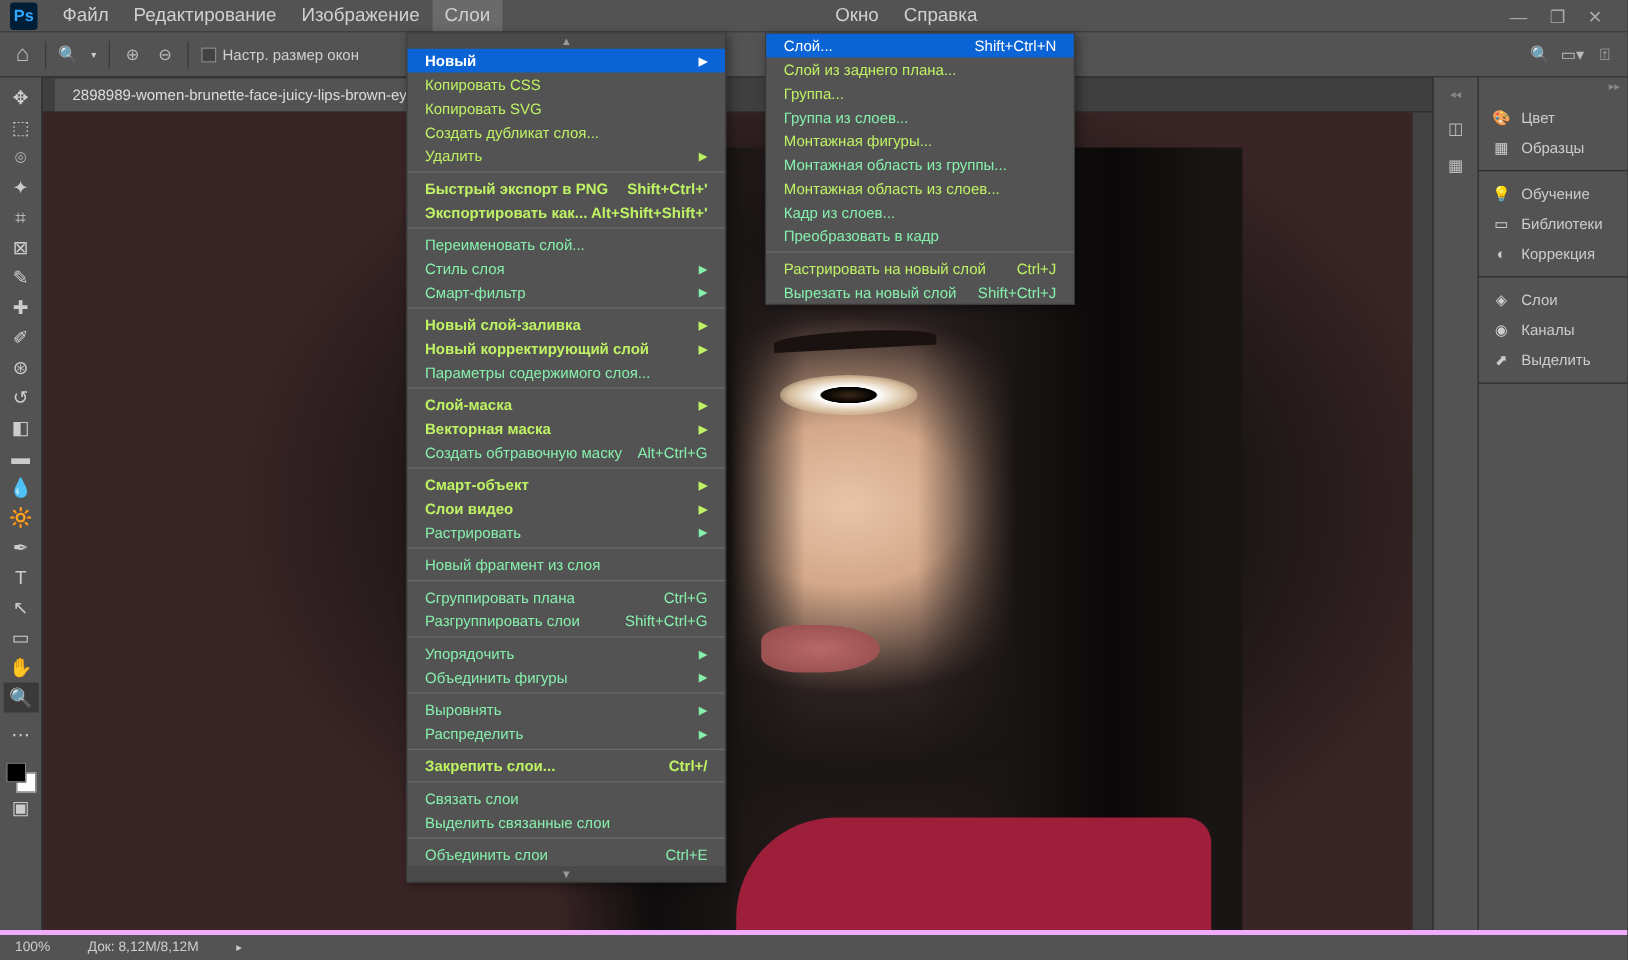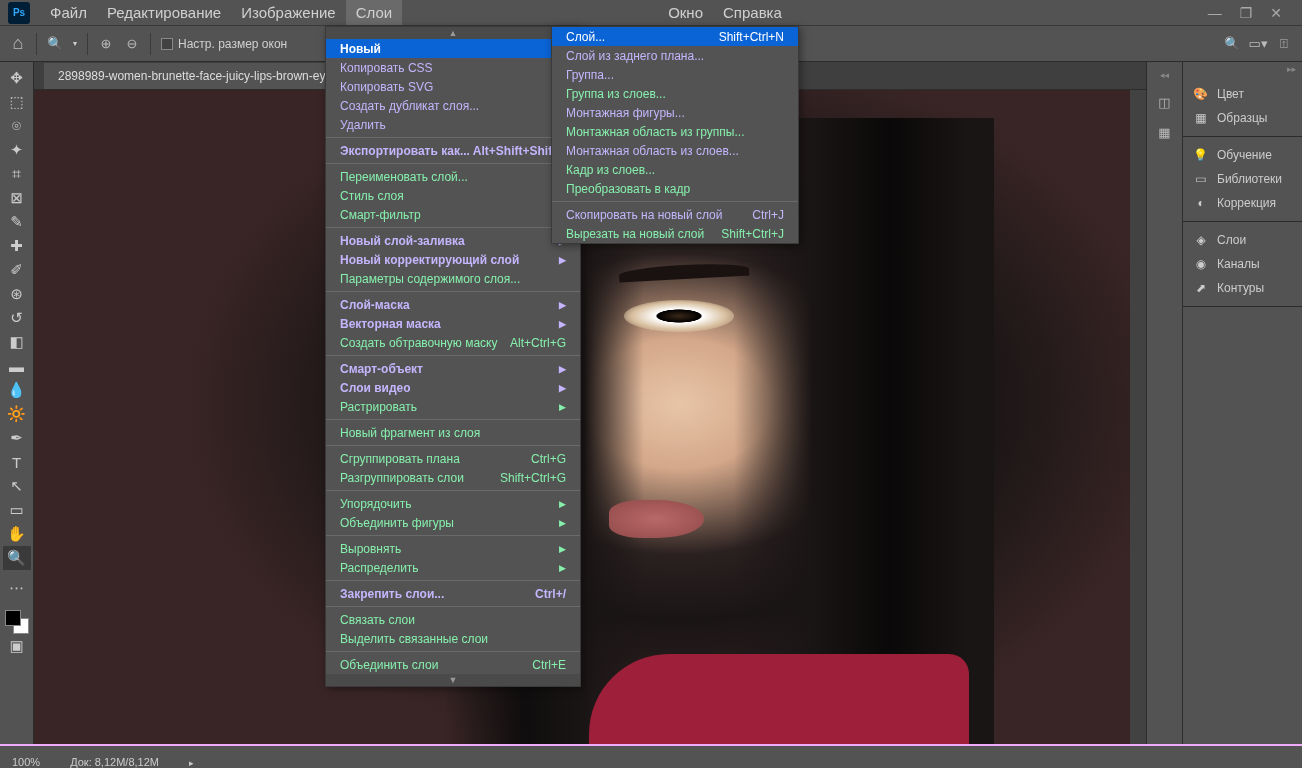--- a/index.html
+++ b/index.html
@@ -1,18 +1,18 @@
 <!DOCTYPE html>
 <html><head>
 <meta charset="utf-8">
 <style>
 * { margin: 0; padding: 0; box-sizing: border-box; font-family: 'Segoe UI', Tahoma, sans-serif; }
 body { background: #535353; width: 1302px; height: 768px; overflow: hidden; position: relative; color: #d0d0d0; font-size: 12px; }
 .menubar { height: 26px; background: #535353; display: flex; align-items: center; padding-left: 8px; border-bottom: 1px solid #383838; }
-.ps-logo { width: 22px; height: 22px; background: #001e36; color: #31a8ff; display: flex; align-items: center; justify-content: center; font-weight: bold; font-size: 10px; border-radius: 3px; margin-right: 10px; }
+.ps-logo { width: 22px; height: 22px; background: #001e36; color: #31a8ff; display: flex; align-items: center; justify-content: center; font-weight: bold; font-size: 13px; border-radius: 3px; margin-right: 10px; }
 .menu-item { padding: 4px 10px; cursor: default; font-size: 15px; }
 .menu-item.active { background: #6a6a6a; }
 .menu-spacer { flex: 1; }
 .win-controls { display: flex; gap: 18px; padding-right: 20px; color: #aaa; font-size: 14px; }
 .optbar { height: 36px; background: #535353; display: flex; align-items: center; padding: 0 10px; border-bottom: 1px solid #2c2c2c; gap: 10px; }
 .sep { width: 1px; height: 22px; background: #3a3a3a; }
 .checkbox { width: 12px; height: 12px; border: 1px solid #888; background: #424242; display: inline-block; vertical-align: middle; margin-right: 5px; }
 .main { display: flex; height: calc(100% - 26px - 36px - 24px); }
 .toolbox { width: 34px; background: #535353; border-right: 1px solid #2c2c2c; display: flex; flex-direction: column; align-items: center; padding-top: 4px; gap: 0; }
 .tool { width: 28px; height: 24px; display: flex; align-items: center; justify-content: center; color: #ccc; cursor: pointer; font-size: 15px; }
@@ -30,29 +30,29 @@
 .hair-l { position: absolute; top: 28px; left: 410px; width: 200px; height: 700px; background: linear-gradient(90deg, transparent, #0f0d0d 40%, #1a1515 70%, transparent); }
 .hair-r { position: absolute; top: 28px; left: 700px; width: 260px; height: 700px; background: linear-gradient(90deg, transparent, #1a1515 30%, #0a0808 60%, #1a1515 90%); }
 .shirt { position: absolute; bottom: 0; left: 555px; width: 380px; height: 90px; background: #9e1f3a; border-radius: 80px 20px 0 0; }
 .right-rail { width: 36px; background: #535353; border-left: 1px solid #2c2c2c; display: flex; flex-direction: column; align-items: center; padding-top: 8px; gap: 14px; }
 .right-panels { width: 120px; background: #535353; border-left: 1px solid #2c2c2c; }
 .panel-group { border-bottom: 1px solid #2c2c2c; padding: 6px 0; }
 .panel-row { display: flex; align-items: center; gap: 8px; padding: 5px 10px; color: #ccc; cursor: pointer; font-size: 12px; }
 .panel-row .picon { width: 16px; text-align: center; }
 .dropdown { position: absolute; background: #535353; border: 1px solid #3a3a3a; box-shadow: 2px 2px 8px rgba(0,0,0,0.4); z-index: 100; font-size: 12px; }
 .dropdown-main { top: 26px; left: 325px; width: 256px; }
-.dropdown-sub { top: 26px; left: 551px; width: 248px; }
-.dd-item { padding: 3px 14px; display: flex; justify-content: space-between; align-items: center; color: #c4b5fd; cursor: default; height: 19px; }
+.dropdown-sub { top: 26px; left: 612px; width: 248px; }
+.dd-item { padding: 3px 14px; display: flex; justify-content: space-between; align-items: center; color: #bef264; cursor: default; height: 19px; }
 .dd-item.bold { font-weight: 700; }
 .dd-item.disabled { color: #86efac; }
 .dd-item.highlight { background: #0a64d6; color: #fff; }
 .dd-item .arrow { font-size: 9px; }
 .dd-sep { height: 1px; background: #6a6a6a; margin: 3px 0; }
 .dd-scroll { text-align: center; color: #999; font-size: 9px; padding: 1px 0; background: #4a4a4a; }
-.statusbar { height: 24px; background: #535353; border-top: 2px solid #f0abfc; display: flex; align-items: flex-end; padding: 0 12px; font-size: 11px; color: #ccc; gap: 30px; }
+.statusbar { height: 24px; background: #535353; border-top: 4px solid #f0abfc; display: flex; align-items: center; padding: 0 12px; font-size: 11px; color: #ccc; gap: 30px; }
 .scrollbar-v { position: absolute; right: 0; top: 28px; bottom: 0; width: 16px; background: #424242; }
 .micro-icon { width: 16px; height: 16px; display: flex; align-items: center; justify-content: center; font-size: 13px; color: #bbb; }
 </style>
 </head>
 <body>
 
 <div class="menubar">
   <div class="ps-logo">Ps</div>
   <div class="menu-item">Файл</div>
   <div class="menu-item">Редактирование</div>
@@ -169,21 +169,21 @@
       <div class="panel-row">
           <span class="picon">◈</span>
           <span>Слои</span>
         </div>
       <div class="panel-row">
           <span class="picon">◉</span>
           <span>Каналы</span>
         </div>
       <div class="panel-row">
           <span class="picon">⬈</span>
-          <span>Контуры</span>
+          <span>Выделить</span>
         </div>
     </div>
   </div>
 </div>
 
 <div class="statusbar">
   <span>100%</span>
   <span>Док: 8,12M/8,12M</span>
   <span style="font-size:9px">▸</span>
 </div>
@@ -203,20 +203,24 @@
       </div>
       <div class="dd-item">
         <span>Создать дубликат слоя...</span>
       </div>
       <div class="dd-item">
         <span>Удалить</span>
         <span class="arrow">▶</span>
       </div>
       <div class="dd-sep"></div>
       <div class="dd-item bold">
+        <span>Быстрый экспорт в PNG</span>
+        <span>Shift+Ctrl+'</span>
+      </div>
+      <div class="dd-item bold">
         <span>Экспортировать как...</span>
         <span>Alt+Shift+Shift+'</span>
       </div>
       <div class="dd-sep"></div>
       <div class="dd-item disabled">
         <span>Переименовать слой...</span>
       </div>
       <div class="dd-item disabled">
         <span>Стиль слоя</span>
         <span class="arrow">▶</span>
@@ -340,21 +344,21 @@
         <span>Монтажная область из слоев...</span>
       </div>
       <div class="dd-item disabled">
         <span>Кадр из слоев...</span>
       </div>
       <div class="dd-item disabled">
         <span>Преобразовать в кадр</span>
       </div>
       <div class="dd-sep"></div>
       <div class="dd-item">
-        <span>Скопировать на новый слой</span>
+        <span>Растрировать на новый слой</span>
         <span>Ctrl+J</span>
       </div>
       <div class="dd-item disabled">
         <span>Вырезать на новый слой</span>
         <span>Shift+Ctrl+J</span>
       </div>
     </div>
 </div>
 
 </body></html>

